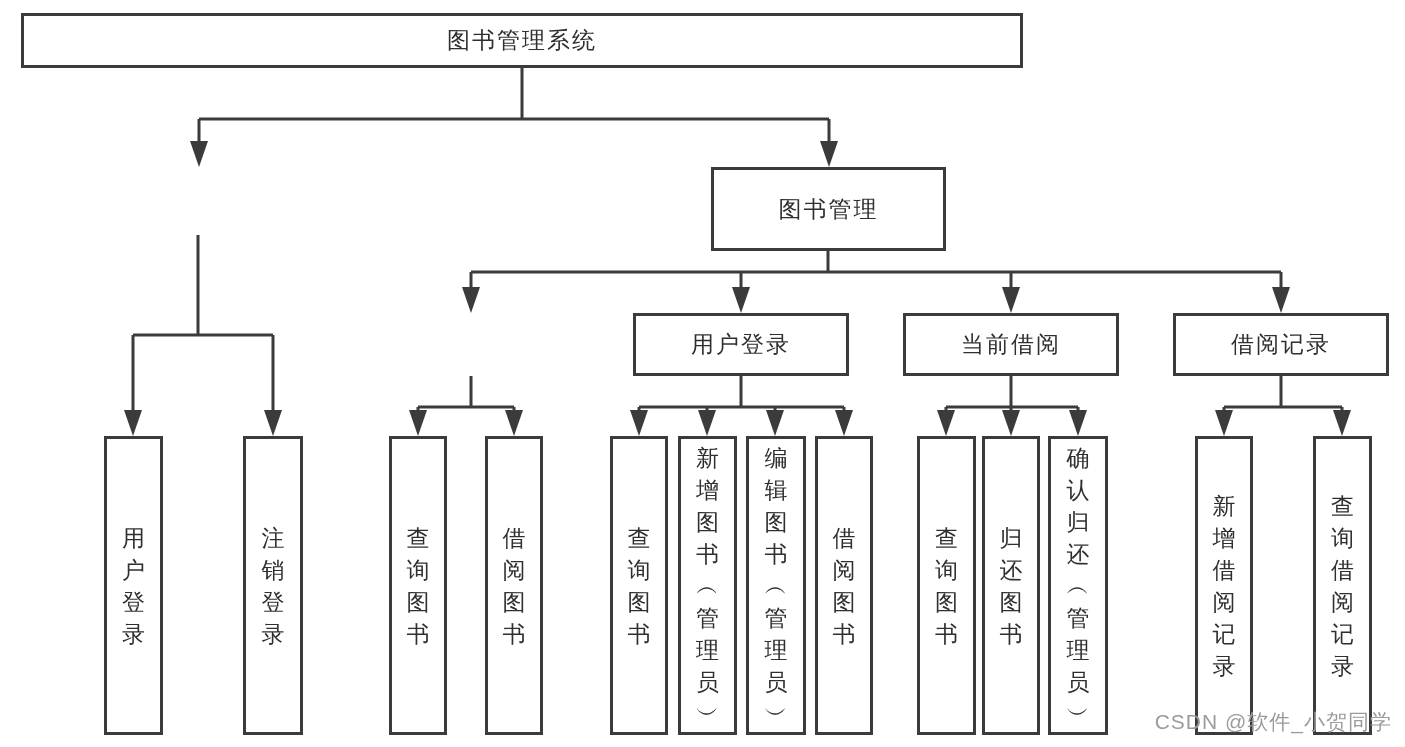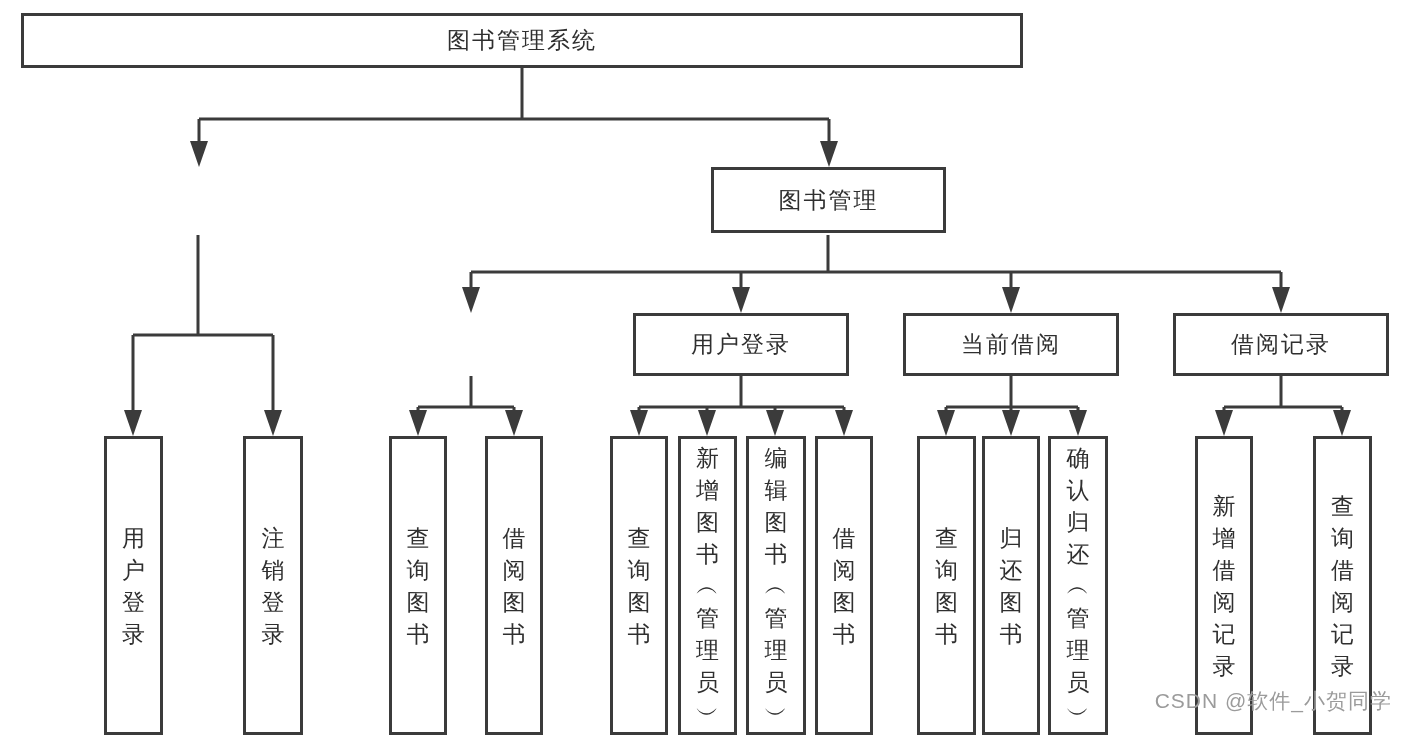--- a/index.html
+++ b/index.html
@@ -37,21 +37,21 @@
   .vtext {
     white-space: pre-line;
     text-align: center;
     font-size: 23px;
     line-height: 32px;
     color: var(--text, #2f2f2f);
   }
   .watermark {
     position: absolute;
     right: 13px;
-    bottom: 32px;
+    bottom: 11px;
     font-size: 21px;
     color: var(--watermark, #9b9b9b);
     z-index: 2;
     letter-spacing: 1px;
   }
 </style>
 </head>
 <body>
 
 <div class="stage">
@@ -85,21 +85,21 @@
       <polygon points="1069,410 1087,410 1078,436"></polygon>
       <polygon points="1215,410 1233,410 1224,436"></polygon>
       <polygon points="1333,410 1351,410 1342,436"></polygon>
     </g>
   </svg>
 
   <div class="box" style="left:21px; top:13px; width:1002px; height:55px;">
     <span class="hlabel">图书管理系统</span>
   </div>
 
-  <div class="box" style="left:711px; top:167px; width:235px; height:66px;">
+  <div class="box" style="left:711px; top:167px; width:235px; height:84px;">
     <span class="hlabel">图书管理</span>
   </div>
 
   <div class="box" style="left:633px; top:313px; width:216px; height:63px;">
     <span class="hlabel">用户登录</span>
   </div>
   <div class="box" style="left:903px; top:313px; width:216px; height:63px;">
     <span class="hlabel">当前借阅</span>
   </div>
   <div class="box" style="left:1173px; top:313px; width:216px; height:63px;">

